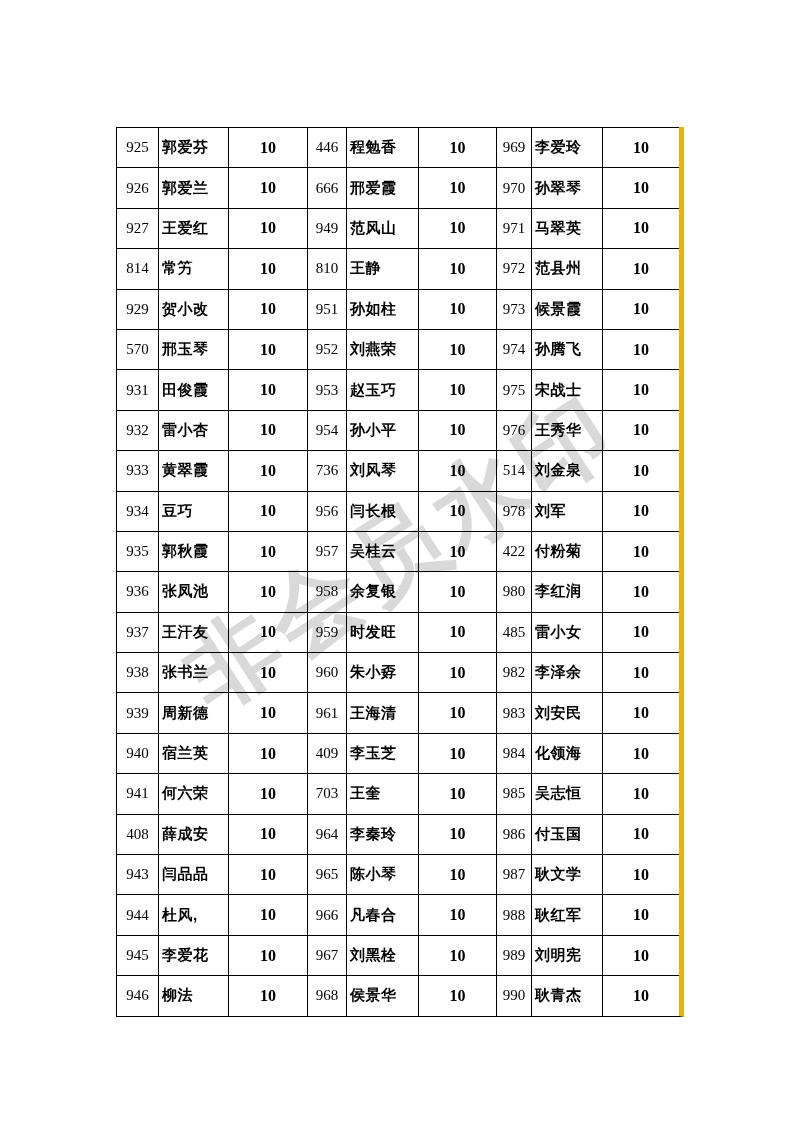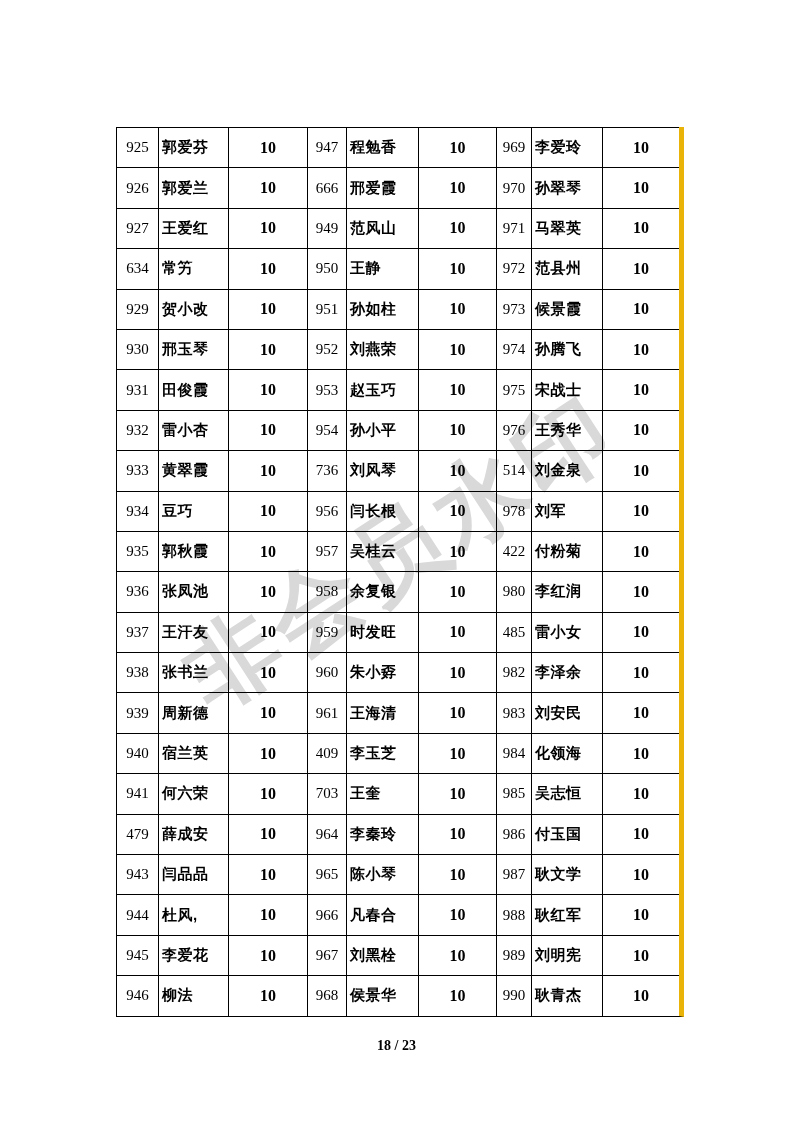--- a/index.html
+++ b/index.html
@@ -86,21 +86,21 @@
 <body>
 
 <div class="page">
 
   <div class="watermark" style="color: rgb(217, 217, 217);">非会员水印</div>
 
   <div class="roster">
       <div class="cell c-num">925</div>
       <div class="cell c-name">郭爱芬</div>
       <div class="cell c-val">10</div>
-      <div class="cell c-num">947</div>
+      <div class="cell c-num">446</div>
       <div class="cell c-name">程勉香</div>
       <div class="cell c-val">10</div>
       <div class="cell c-num">969</div>
       <div class="cell c-name">李爱玲</div>
       <div class="cell c-val">10</div>
       <div class="cell c-num">926</div>
       <div class="cell c-name">郭爱兰</div>
       <div class="cell c-val">10</div>
       <div class="cell c-num">666</div>
       <div class="cell c-name">邢爱霞</div>
@@ -110,39 +110,39 @@
       <div class="cell c-val">10</div>
       <div class="cell c-num">927</div>
       <div class="cell c-name">王爱红</div>
       <div class="cell c-val">10</div>
       <div class="cell c-num">949</div>
       <div class="cell c-name">范风山</div>
       <div class="cell c-val">10</div>
       <div class="cell c-num">971</div>
       <div class="cell c-name">马翠英</div>
       <div class="cell c-val">10</div>
-      <div class="cell c-num">634</div>
+      <div class="cell c-num">814</div>
       <div class="cell c-name">常竻</div>
       <div class="cell c-val">10</div>
-      <div class="cell c-num">950</div>
+      <div class="cell c-num">810</div>
       <div class="cell c-name">王静</div>
       <div class="cell c-val">10</div>
       <div class="cell c-num">972</div>
       <div class="cell c-name">范县州</div>
       <div class="cell c-val">10</div>
       <div class="cell c-num">929</div>
       <div class="cell c-name">贺小改</div>
       <div class="cell c-val">10</div>
       <div class="cell c-num">951</div>
       <div class="cell c-name">孙如柱</div>
       <div class="cell c-val">10</div>
       <div class="cell c-num">973</div>
       <div class="cell c-name">候景霞</div>
       <div class="cell c-val">10</div>
-      <div class="cell c-num">930</div>
+      <div class="cell c-num">570</div>
       <div class="cell c-name">邢玉琴</div>
       <div class="cell c-val">10</div>
       <div class="cell c-num">952</div>
       <div class="cell c-name">刘燕荣</div>
       <div class="cell c-val">10</div>
       <div class="cell c-num">974</div>
       <div class="cell c-name">孙腾飞</div>
       <div class="cell c-val">10</div>
       <div class="cell c-num">931</div>
       <div class="cell c-name">田俊霞</div>
@@ -236,21 +236,21 @@
       <div class="cell c-val">10</div>
       <div class="cell c-num">941</div>
       <div class="cell c-name">何六荣</div>
       <div class="cell c-val">10</div>
       <div class="cell c-num">703</div>
       <div class="cell c-name">王奎</div>
       <div class="cell c-val">10</div>
       <div class="cell c-num">985</div>
       <div class="cell c-name">吴志恒</div>
       <div class="cell c-val">10</div>
-      <div class="cell c-num">479</div>
+      <div class="cell c-num">408</div>
       <div class="cell c-name">薛成安</div>
       <div class="cell c-val">10</div>
       <div class="cell c-num">964</div>
       <div class="cell c-name">李秦玲</div>
       <div class="cell c-val">10</div>
       <div class="cell c-num">986</div>
       <div class="cell c-name">付玉国</div>
       <div class="cell c-val">10</div>
       <div class="cell c-num">943</div>
       <div class="cell c-name">闫品品</div>
@@ -283,15 +283,14 @@
       <div class="cell c-name">柳法</div>
       <div class="cell c-val">10</div>
       <div class="cell c-num">968</div>
       <div class="cell c-name">侯景华</div>
       <div class="cell c-val">10</div>
       <div class="cell c-num">990</div>
       <div class="cell c-name">耿青杰</div>
       <div class="cell c-val">10</div>
     </div>
 
-  <div class="footer">18 / 23</div>
 
 </div>
 
 </body></html>

